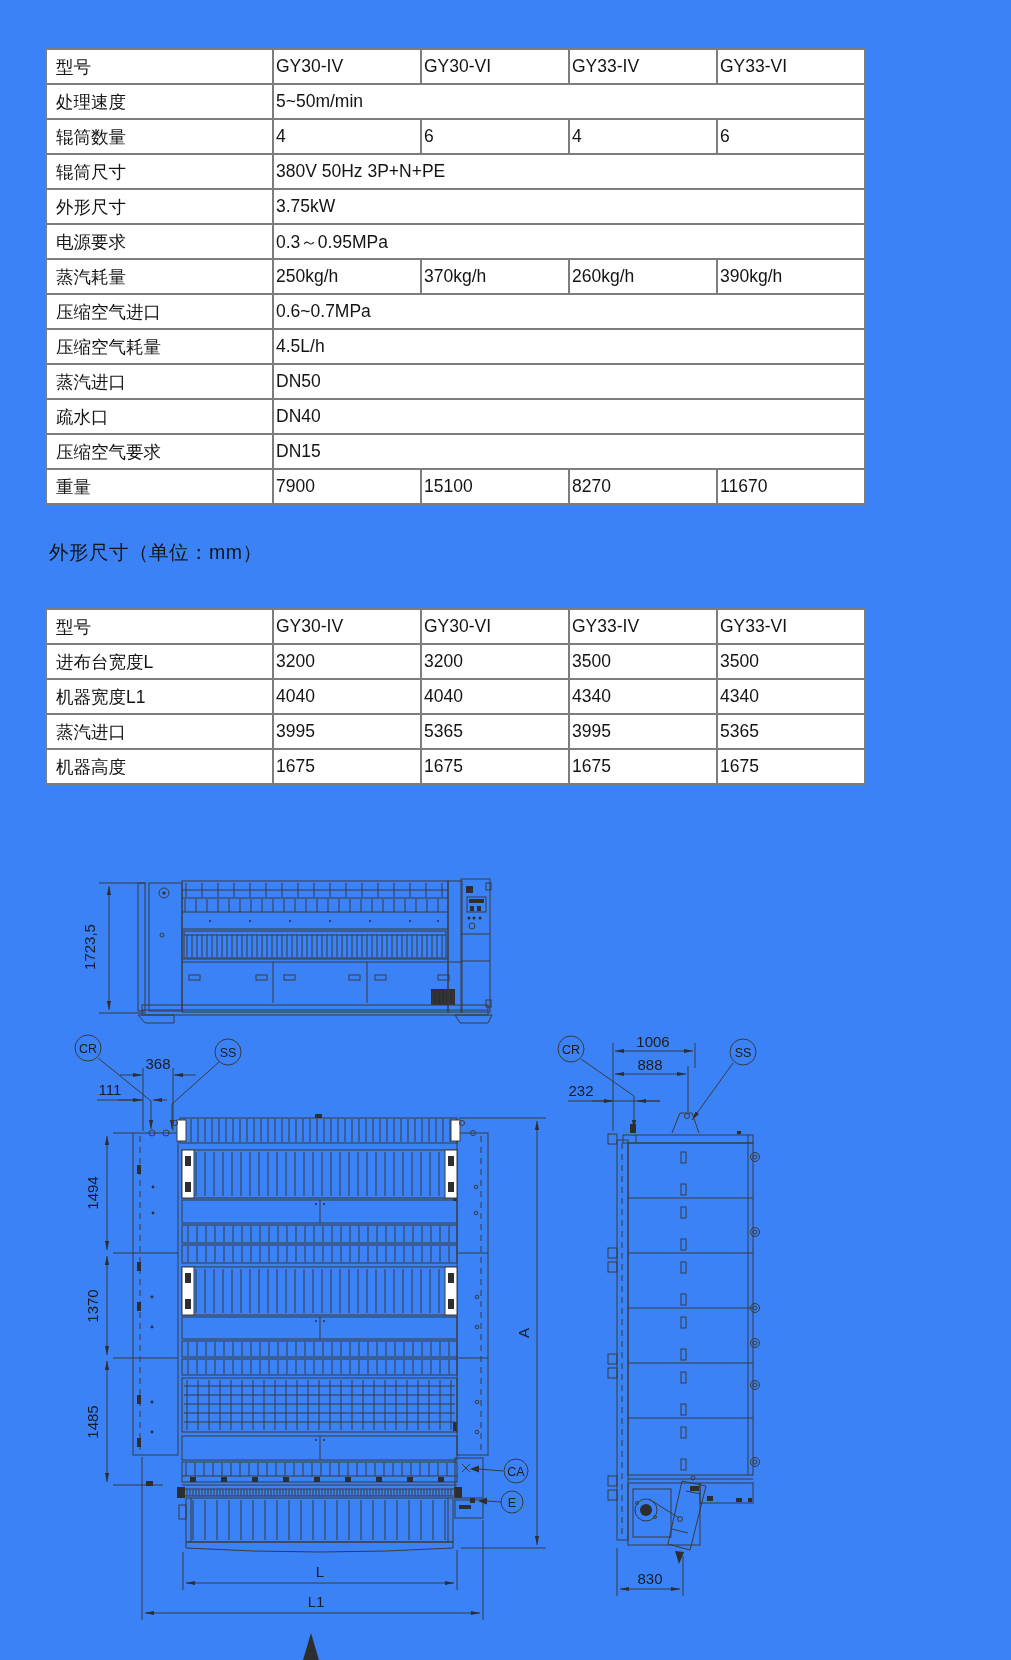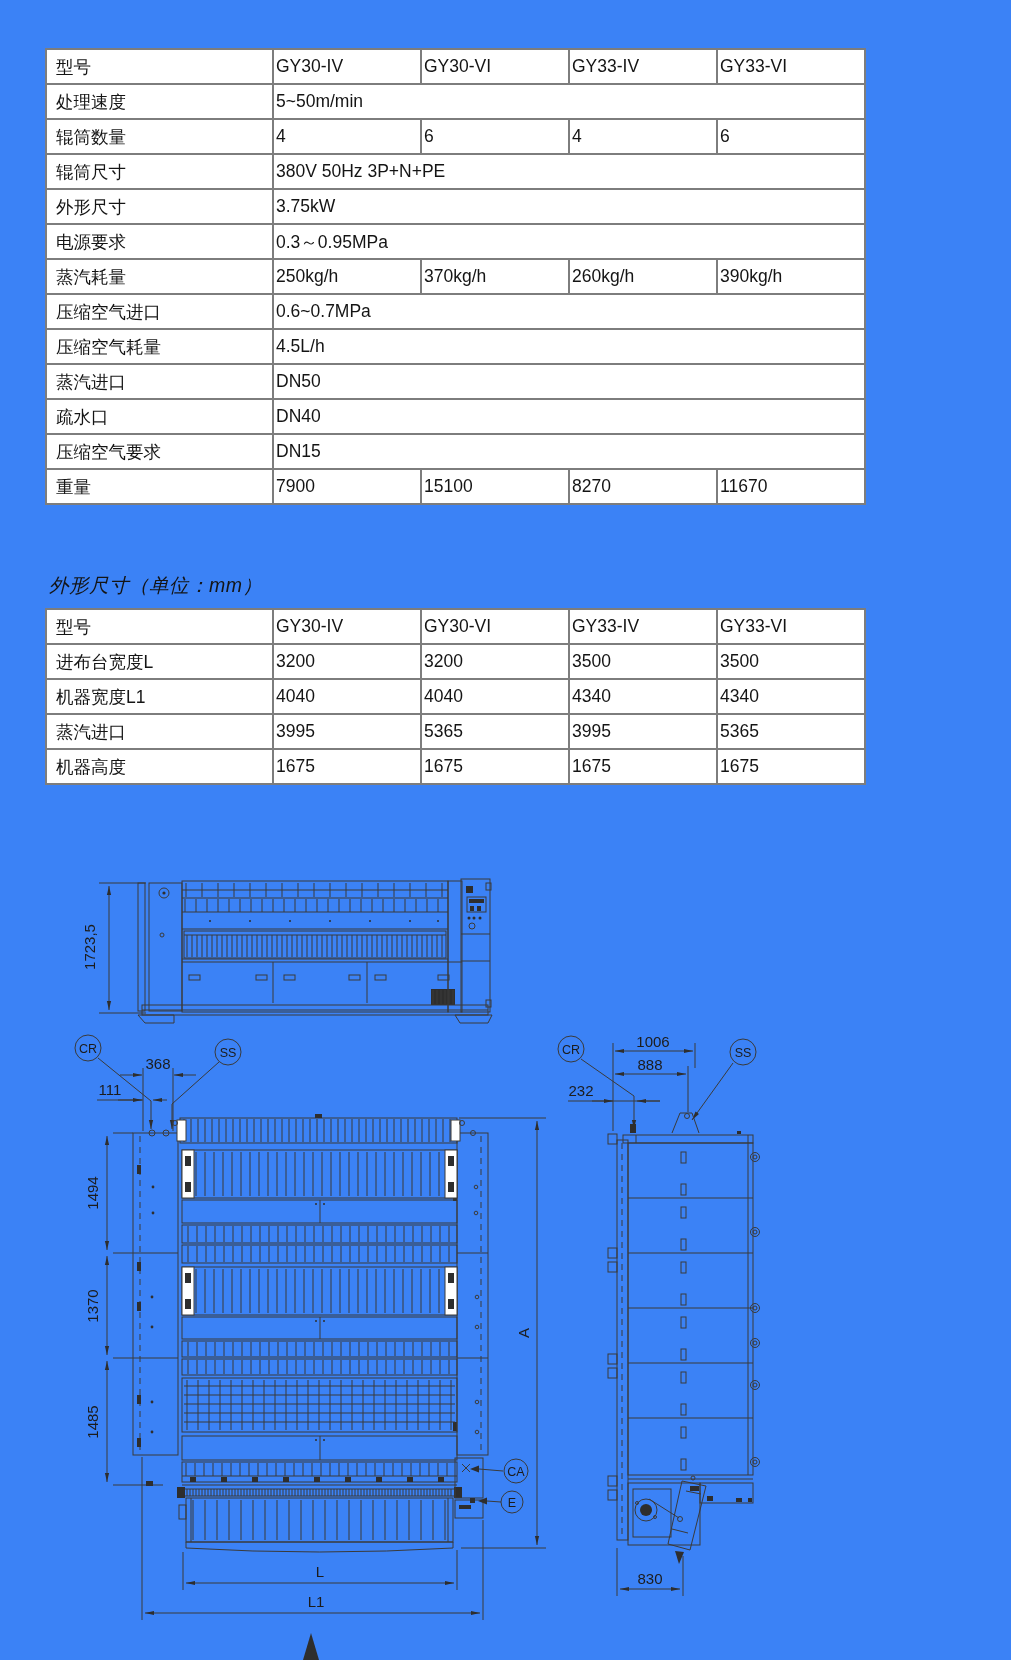--- a/index.html
+++ b/index.html
@@ -4,21 +4,21 @@
 <style>
   html,body{margin:0;padding:0;background:#ffffff;}
   body{width:1011px;height:1660px;font-family:"Liberation Sans","DejaVu Sans",sans-serif;}
   .page{position:relative;width:1011px;height:1660px;background:#3b82f6;overflow:hidden;}
   .tbl{position:absolute;left:45px;}
   .tbl table{border-collapse:collapse;table-layout:fixed;width:819px;}
   .tbl td{border:2px solid #7d7d7d;height:33px;font-size:17.5px;color:#141414;
           white-space:nowrap;overflow:hidden;background:#fff;}
   .tbl td.lbl{text-align:left;padding:0 4px 0 9px;}
   .tbl td.val{text-align:left;padding:0 2px;}
-  .sec-title{position:absolute;left:49px;top:572px;font-size:19.5px;color:#141414;letter-spacing:0.5px;font-style:italic;}
+  .sec-title{position:absolute;left:49px;top:539px;font-size:19.5px;color:#141414;letter-spacing:0.5px;}
   svg{position:absolute;left:0;top:820px;}
   .ln{stroke:#3a3a3a;fill:none;stroke-width:1;}
   .lnf{fill:#2e2e2e;stroke:none;}
   .wrect{stroke:#3a3a3a;fill:#ffffff;stroke-width:1;}
   .dtxt{font-size:15px;fill:#1c1c1c;text-anchor:middle;font-family:"Liberation Sans","DejaVu Sans",sans-serif;}
   .btxt{font-size:12.5px;fill:#1c1c1c;text-anchor:middle;font-family:"Liberation Sans","DejaVu Sans",sans-serif;}
 </style>
 </head>
 <body>
 

